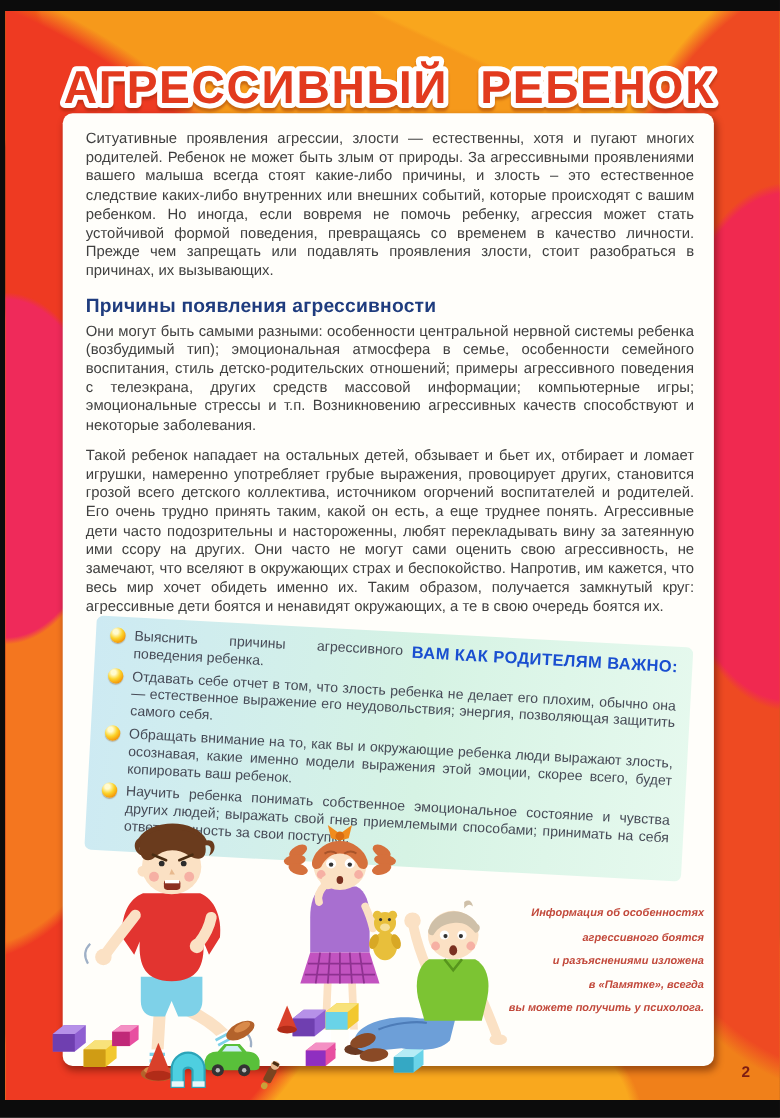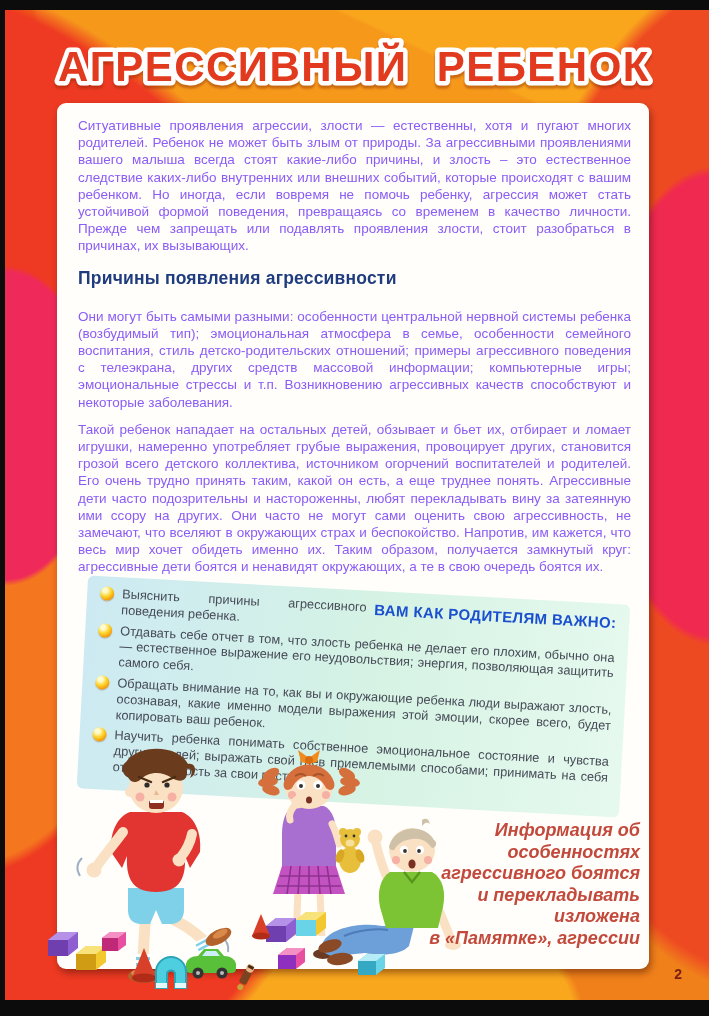--- a/index.html
+++ b/index.html
@@ -15,34 +15,34 @@
       radial-gradient(ellipse 95px 160px at 0% 42%, #ef2a5a 0 96%, transparent 100%),
       radial-gradient(ellipse 180px 300px at -5% 57%, #f4761f 0 96%, transparent 100%),
       radial-gradient(ellipse 620px 640px at -32% 58%, #ee3a22 0 97%, transparent 100%),
       radial-gradient(ellipse 120px 240px at 101% 40%, #f02950 0 96%, transparent 100%),
       radial-gradient(ellipse 280px 520px at 109% 47%, #ee4a22 0 96%, transparent 100%),
       radial-gradient(ellipse 520px 260px at 38% 102%, #f9a81e 0 58%, transparent 60%),
       radial-gradient(ellipse 860px 520px at 48% 114%, #f0801a 0 68%, transparent 70%),
       linear-gradient(205deg, #f9a61d 0 13%, transparent 13.3%),
       radial-gradient(ellipse 560px 400px at 50% -4%, #f6991b 0 58%, #ef7c08 59% 74%, transparent 75%);
   }
-  .title-wrap{position:absolute;left:0;top:31px;width:651px;height:72px;text-align:center;z-index:4;}
+  .title-wrap{position:absolute;left:0;top:44px;width:651px;height:72px;text-align:center;z-index:4;}
   .title-wrap svg{filter:drop-shadow(0 3px 1px rgba(130,30,0,.4));}
   .panel{
     position:absolute;left:57px;top:103px;width:592px;height:866px;
     background:#fffefa;border-radius:9px;z-index:1;
     box-shadow:2px 4px 7px rgba(60,10,0,.45);
   }
   .panel-inner{padding:14px 18px 0 21px;}
   .body-text{
-    margin:0 0 10px;color:#8b5cf6;font-size:13.5px;line-height:17.2px;
+    margin:0 0 10px;color:#404040;font-size:13.5px;line-height:17.2px;
     text-align:justify;
   }
   .causes-heading{
-    margin:13px 0 19px;color:#1f3c7e;font-size:17.5px;font-weight:700;letter-spacing:.2px;
+    margin:13px 0 3px;color:#1f3c7e;font-size:17.5px;font-weight:700;letter-spacing:.2px;
   }
   .important{
     position:relative;margin:14px 6px 0 4px;padding:9px 13px 10px;
     transform:rotate(3.1deg);border-radius:6px;
     background:linear-gradient(94deg,#cdeaf3 0%,#d6f3e4 55%,#e6f9ee 100%);
   }
   .important-row{display:flex;align-items:flex-start;}
   .important-row .important-item{flex:1 1 auto;padding-right:8px;}
   .important-heading{
     flex:0 0 auto;margin-left:auto;padding-top:1px;
@@ -53,21 +53,21 @@
     color:#474b57;font-size:12.8px;line-height:15.8px;text-align:justify;
   }
   .sphere{
     flex:0 0 auto;width:14px;height:14px;margin-top:1px;border-radius:50%;
     background:radial-gradient(circle at 35% 28%, #fffbd0 0 16%, #fcd42c 45%, #f59d0c 72%, #c96a06 100%);
     box-shadow:0 1px 1px rgba(120,60,0,.35);
   }
   .kids{position:absolute;left:44px;top:740px;width:430px;height:256px;z-index:3;}
   .note{
     position:absolute;right:69px;top:820px;width:218px;z-index:3;
-    color:#c2493b;font-size:18px;line-height:21.5px;font-style:italic;
+    color:#c2493b;font-size:10px;line-height:21.5px;font-style:italic;
     font-weight:600;text-align:right;
   }
   .page-number{
     position:absolute;right:27px;top:966px;z-index:2;
     color:#7d1d12;font-size:14px;font-weight:700;
   }
 </style>
 </head>
 <body>
 
@@ -311,18 +311,19 @@
       <rect x="196" y="230" width="8" height="14" rx="2" fill="#7a4420"></rect>
       <circle cx="200" cy="227" r="4" fill="#e8b98e"></circle>
       <rect x="197" y="224" width="6" height="3" fill="#4a2c12"></rect>
       <circle cx="200" cy="248" r="3" fill="#c8a23a"></circle>
     </g>
   </svg>
 
   <div class="note">
     <div>Информация об особенностях</div>
     <div>агрессивного боятся</div>
-    <div>и перекладывать изложена</div>
-    <div>в «Памятке», агрессии</div>
+    <div>и разъяснениями изложена</div>
+    <div>в «Памятке», всегда</div>
+    <div>вы можете получить у психолога.</div>
   </div>
 
   <div class="page-number">2</div>
 </div>
 
 </body></html>

